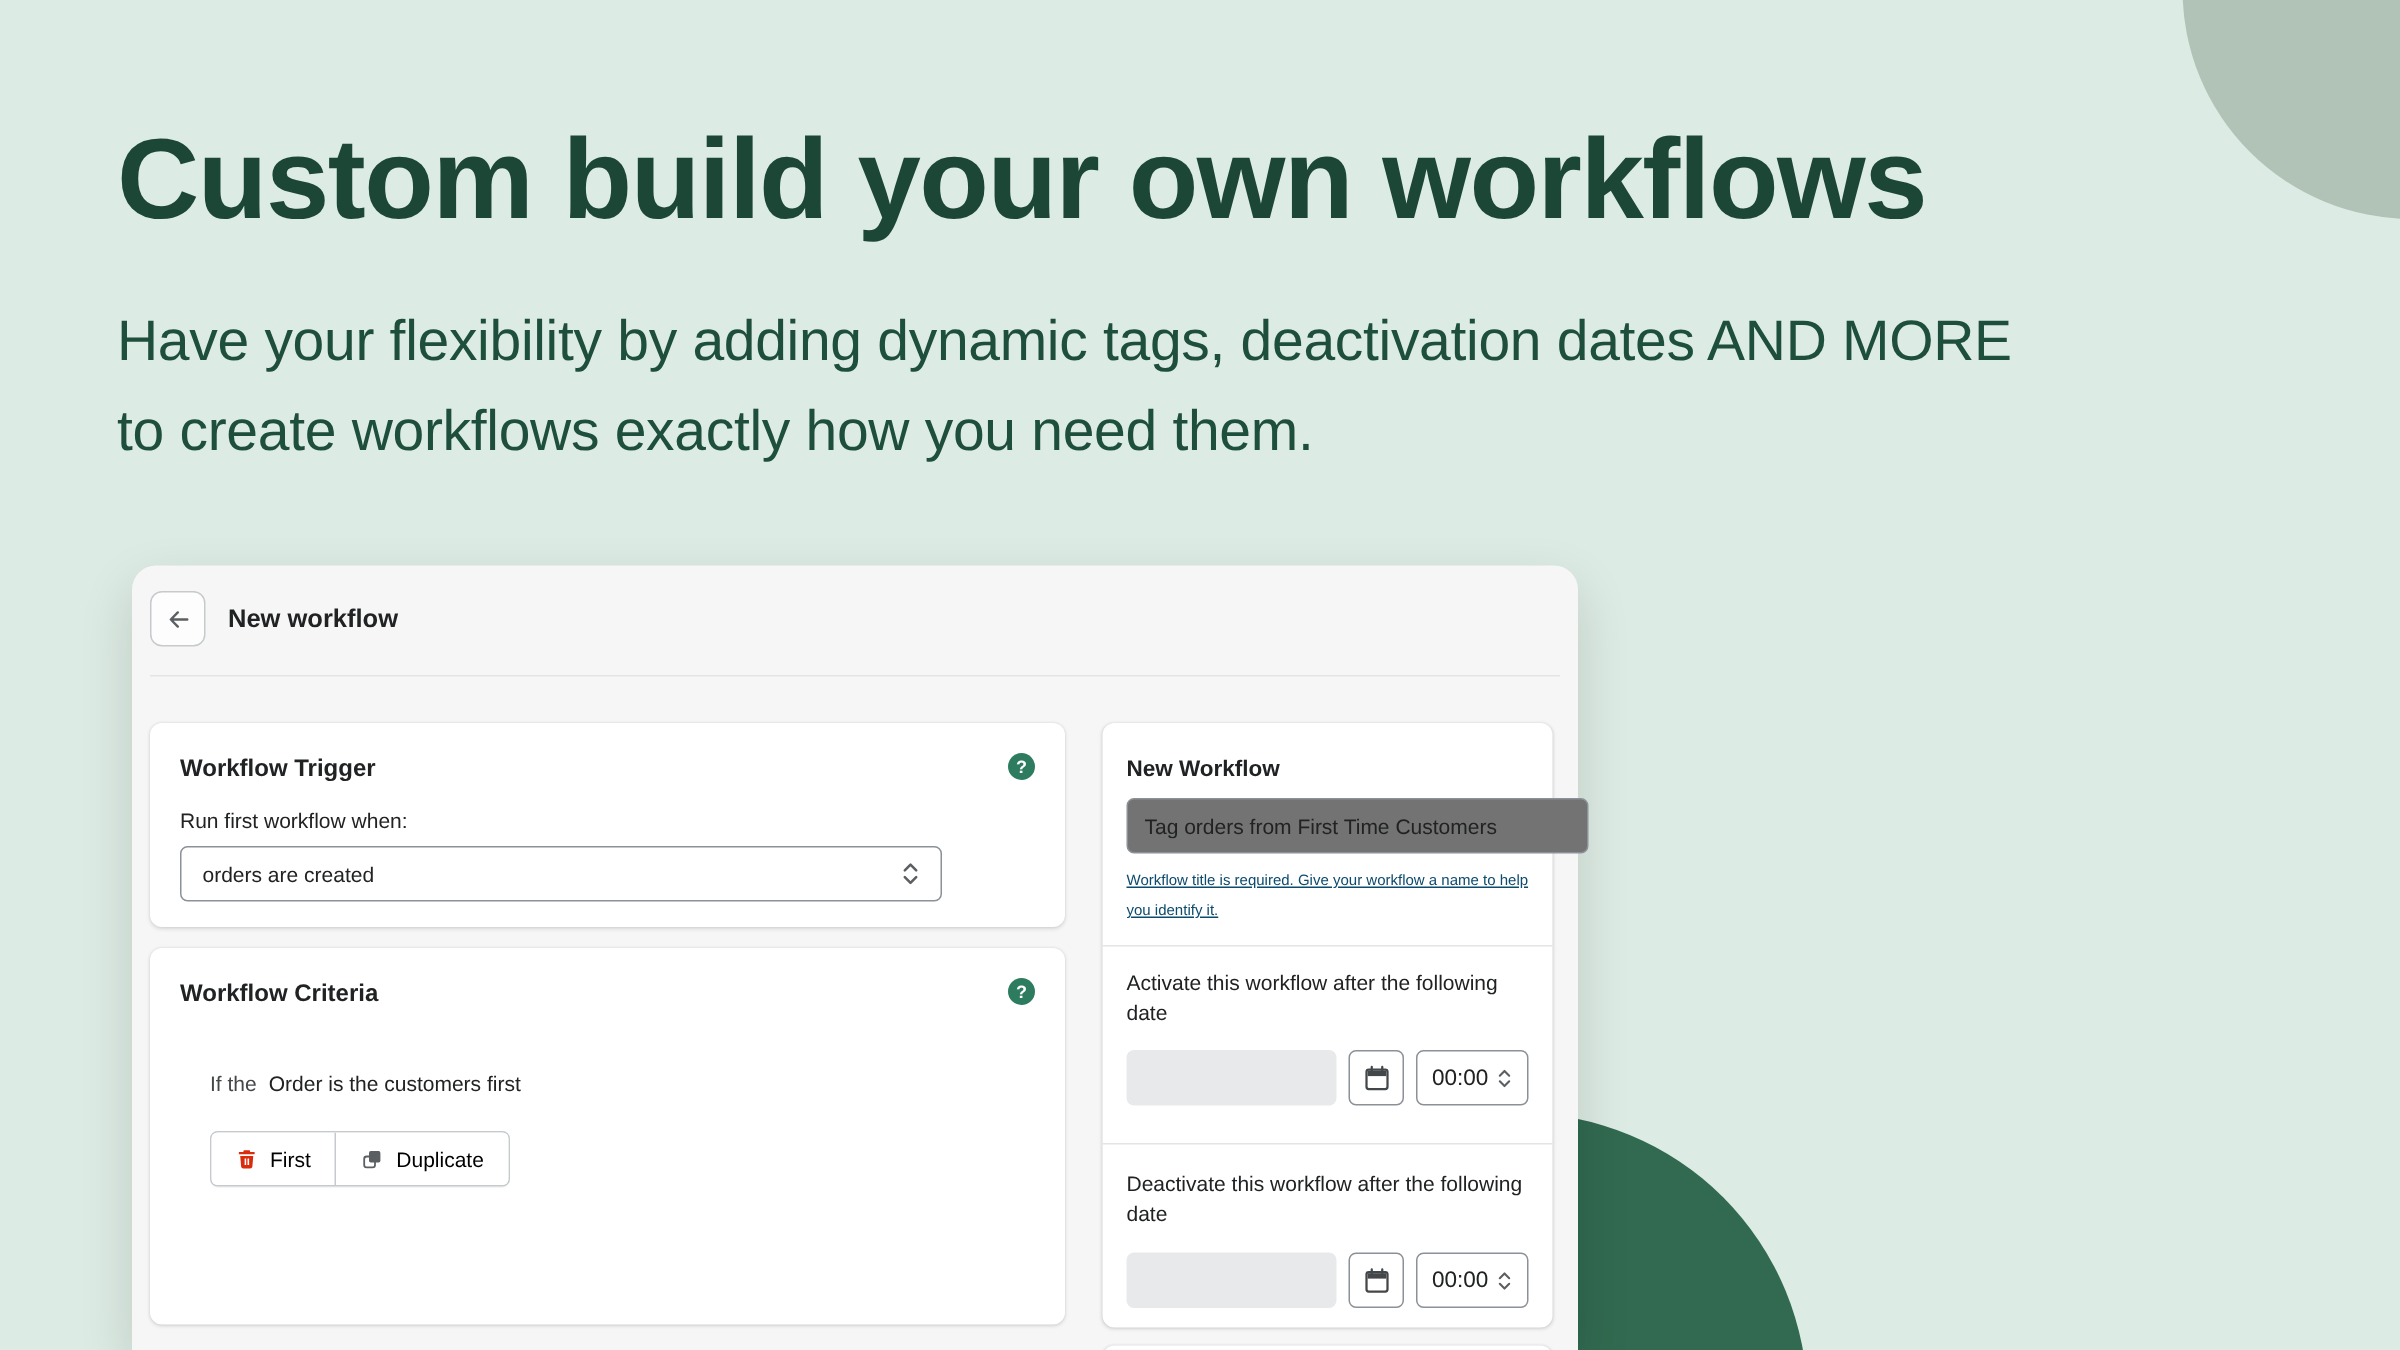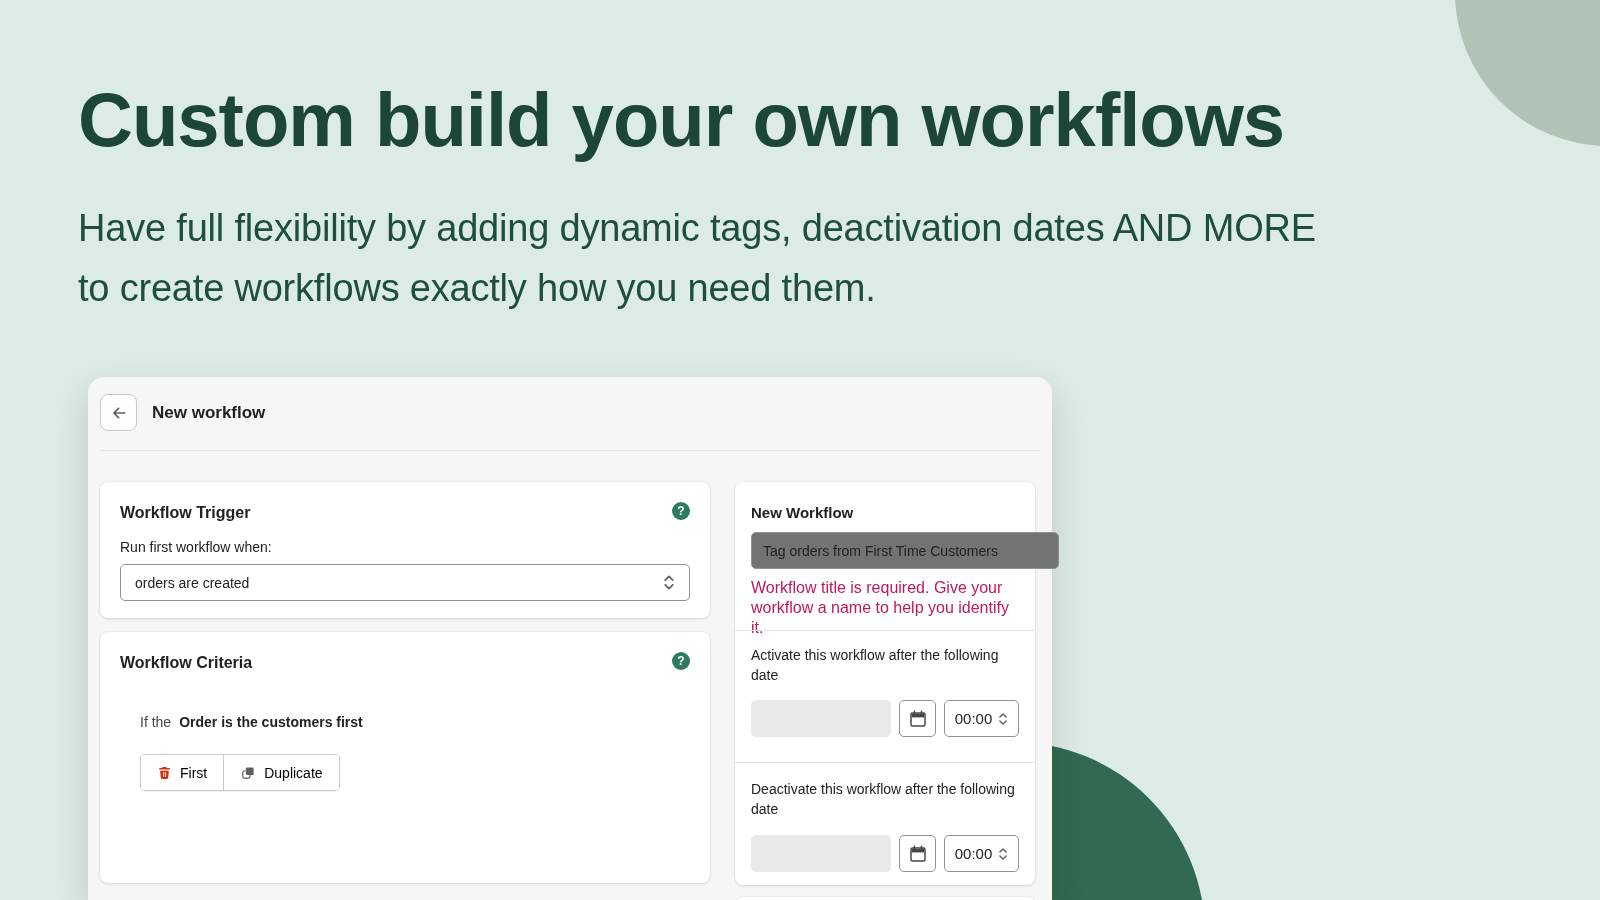--- a/index.html
+++ b/index.html
@@ -38,49 +38,49 @@
     box-shadow:0 0 2px rgba(0,0,0,0.08), 0 1px 3px rgba(0,0,0,0.12); }
 
   .card-title { position:absolute; left:20px; top:22px; font-size:16px; font-weight:700; }
   .help-badge { position:absolute; right:20px; top:20px; width:18px; height:18px; border-radius:50%;
     background:#2e7c5f; color:#fff; font-size:12px; font-weight:700;
     display:flex; align-items:center; justify-content:center; cursor:pointer; }
 
   
   .card-trigger { left:12px; top:105px; width:610px; height:136px; }
   .trigger-label { position:absolute; left:20px; top:57px; font-size:14px; }
-  .select { position:absolute; left:20px; top:82px; width:570px; height:37px;
+  .select { position:absolute; left:20px; top:82px; width:508px; height:37px;
     border:1px solid #8b9196; border-radius:5px; background:#fff;
     display:flex; align-items:center; justify-content:space-between;
     padding:0 14px; font-size:14px; cursor:pointer; }
 
   
   .card-criteria { left:12px; top:255px; width:610px; height:251px; }
   .condition { position:absolute; left:40px; top:82px; font-size:14px; }
   .cond-prefix { color:#44474a; margin-right:8px; }
-  .cond-value { font-weight:700; }
+  .cond-value { font-weight:400; }
   .btn-group { position:absolute; left:40px; top:122px; height:37px; display:inline-flex;
     background:#fff; border:1px solid #c6cacd; border-radius:5px; overflow:hidden;
     box-shadow:0 1px 0 rgba(0,0,0,0.04); }
   .btn-seg { display:flex; align-items:center; gap:8px; padding:0 16px; font-size:14px;
     font-weight:500; cursor:pointer; background:#fff; border:none; }
   .btn-seg + .btn-seg { border-left:1px solid #c6cacd; }
   .add-criteria-btn { position:absolute; left:20px; top:196px; height:37px; display:inline-flex;
     align-items:center; gap:8px; padding:0 16px; font-size:14px; font-weight:500;
     background:#fff; border:1px solid #c6cacd; border-radius:5px; cursor:pointer;
     box-shadow:0 1px 0 rgba(0,0,0,0.04); }
 
   
   .card-settings { left:647px; top:105px; width:300px; height:403px; }
   .settings-title { position:absolute; left:16px; top:22px; font-size:15px; font-weight:700; }
   .name-input { position:absolute; left:16px; top:50px; width:308px; height:37px;
     border:1px solid #8b9196; border-radius:5px; background:#737373;
     font-family:"Liberation Sans", sans-serif; font-size:14px; color:#202223; padding:0 11px; }
-  .helper-text { position:absolute; left:16px; top:96px; width:272px; font-size:16px;
-    line-height:20px; color:#be185d; }
+  .helper-text { position:absolute; left:16px; top:96px; width:272px; font-size:10px;
+    line-height:20px; color:#0c4a6e;text-decoration:underline; }
   .section-divider { position:absolute; left:0; right:0; height:1px; background:#e3e4e6; }
   .divider-1 { top:148px; } .divider-2 { top:280px; }
   .date-label { position:absolute; left:16px; width:274px; font-size:14px; line-height:20px; }
   .label-activate { top:163px; } .label-deactivate { top:297px; }
   .date-row { position:absolute; left:16px; width:268px; height:37px; }
   .row-activate { top:218px; } .row-deactivate { top:353px; }
   .date-field { position:absolute; left:0; top:0; width:140px; height:37px;
     background:#e8e9eb; border-radius:5px; cursor:pointer; }
   .cal-btn { position:absolute; left:148px; top:0; width:37px; height:37px;
     background:#fff; border:1px solid #8b9196; border-radius:5px;
@@ -95,21 +95,21 @@
   .icon { display:inline-flex; align-items:center; justify-content:center; }
 </style>
 </head>
 <body>
 
 <div class="circle-sage"></div>
 <div class="circle-dark"></div>
 
 <h1 class="hero-title">Custom build your own workflows</h1>
 <div class="hero-sub">
-  <div>Have full flexibility by adding dynamic tags, deactivation dates AND MORE</div>
+  <div>Have your flexibility by adding dynamic tags, deactivation dates AND MORE</div>
   <div>to create workflows exactly how you need them.</div>
 </div>
 
 <div class="window">
 
   <div class="back-btn">
     <span class="icon">
       <svg width="18" height="18" viewBox="0 0 20 20">
           <path d="M16.5 10H4.5M9.5 4.8 4.3 10l5.2 5.2" fill="none" stroke="#5c5f62" stroke-width="1.8" stroke-linecap="round" stroke-linejoin="round"></path>
         </svg>

